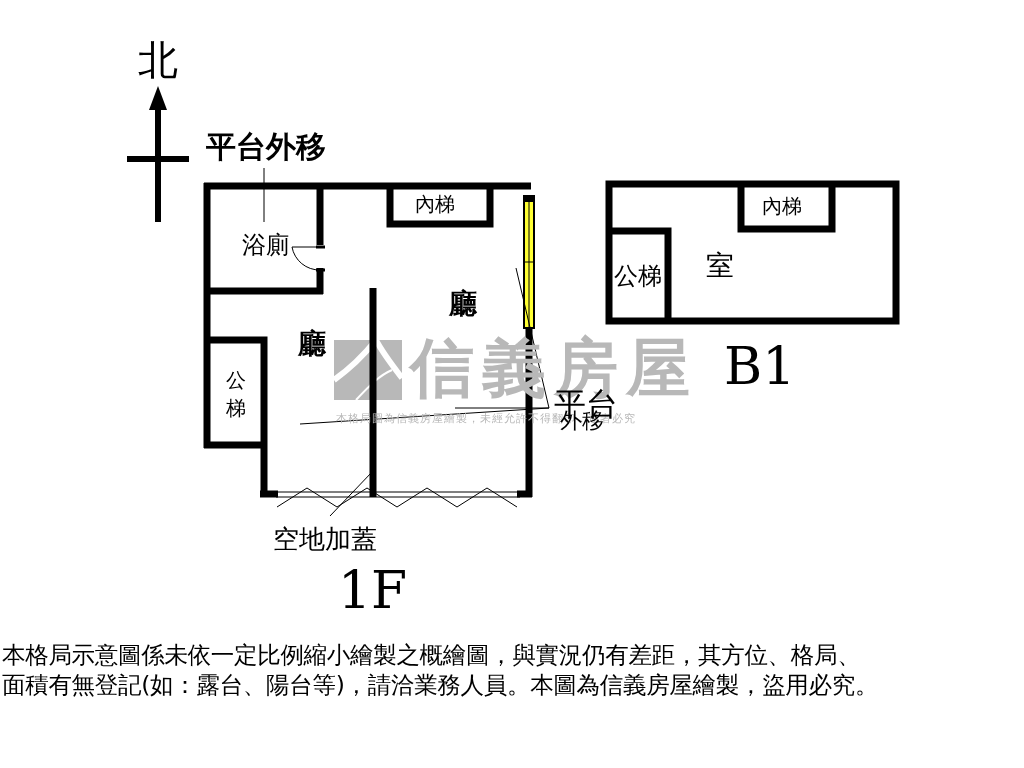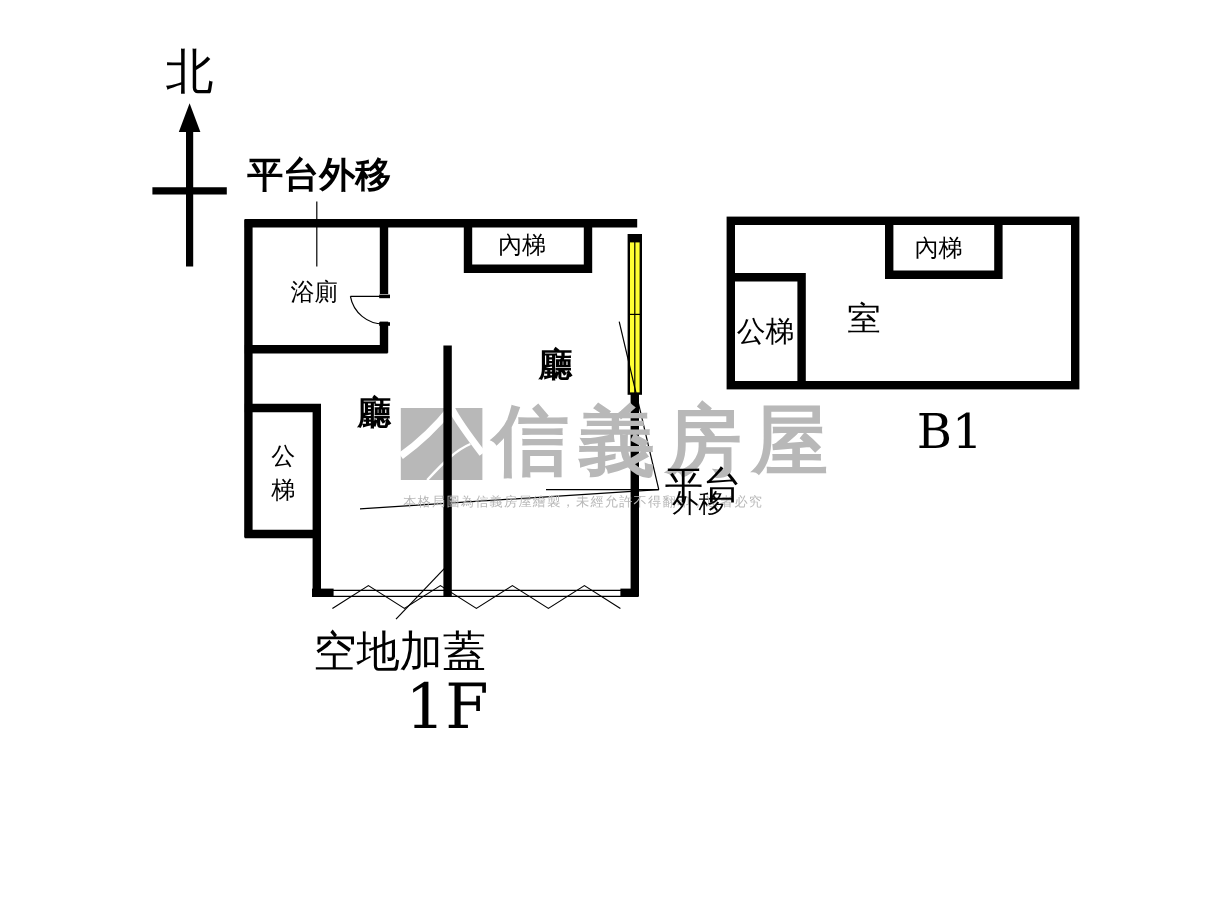--- a/index.html
+++ b/index.html
@@ -86,30 +86,32 @@
     <polyline points="609,231 668,231 668,321"></polyline>
   </g>
 </svg>
 
 <div class="lbl wm-text" style="left:410px;top:336px;font-size:64px;letter-spacing:8px;">信義房屋</div>
 <div class="lbl" style="left:336px;top:413px;font-size:11px;color:#b8b8b8;letter-spacing:1px;text-align:right;">本格局圖為信義房屋繪製，未經允許不得翻印，違者必究</div>
 
 <div class="lbl serif" style="left:138px;top:40px;font-size:40px;">北</div>
 
 <div class="lbl" style="left:206px;top:132px;font-size:30px;font-weight:bold;">平台外移</div>
-<div class="lbl" style="left:242px;top:233px;font-size:20px;">浴廁</div>
+<div class="lbl" style="left:242px;top:233px;font-size:24px;">浴廁</div>
 <div class="lbl" style="left:415px;top:194px;font-size:20px;">內梯</div>
 <div class="lbl" style="left:449px;top:290px;font-size:28px;font-weight:bold;">廳</div>
 <div class="lbl" style="left:298px;top:330px;font-size:28px;font-weight:bold;">廳</div>
 <div class="lbl" style="left:226px;top:370px;font-size:20px;">公</div>
 <div class="lbl" style="left:226px;top:398px;font-size:20px;">梯</div>
 <div class="lbl" style="left:554px;top:388px;font-size:32px;">平台</div>
 <div class="lbl" style="left:560px;top:410px;font-size:22px;">外移</div>
-<div class="lbl" style="left:261px;top:526px;font-size:36px;">空地加蓋</div>
+<div class="lbl" style="left:273px;top:526px;font-size:26px;">空地加蓋</div>
 <div class="lbl serif" style="left:338px;top:564px;font-size:52px;">1F</div>
 
 <div class="lbl" style="left:762px;top:196px;font-size:20px;">內梯</div>
 <div class="lbl" style="left:614px;top:264px;font-size:24px;">公梯</div>
 <div class="lbl" style="left:706px;top:252px;font-size:28px;">室</div>
-<div class="lbl serif" style="left:764px;top:340px;font-size:40px;">B1</div>
+<div class="lbl serif" style="left:724px;top:340px;font-size:52px;">B1</div>
 
 <div class="notes">
+  <div>本格局示意圖係未依一定比例縮小繪製之概繪圖，與實況仍有差距，其方位、格局、</div>
+  <div>面積有無登記(如：露台、陽台等)，請洽業務人員。本圖為信義房屋繪製，盜用必究。</div>
 </div>
 
 </body></html>

